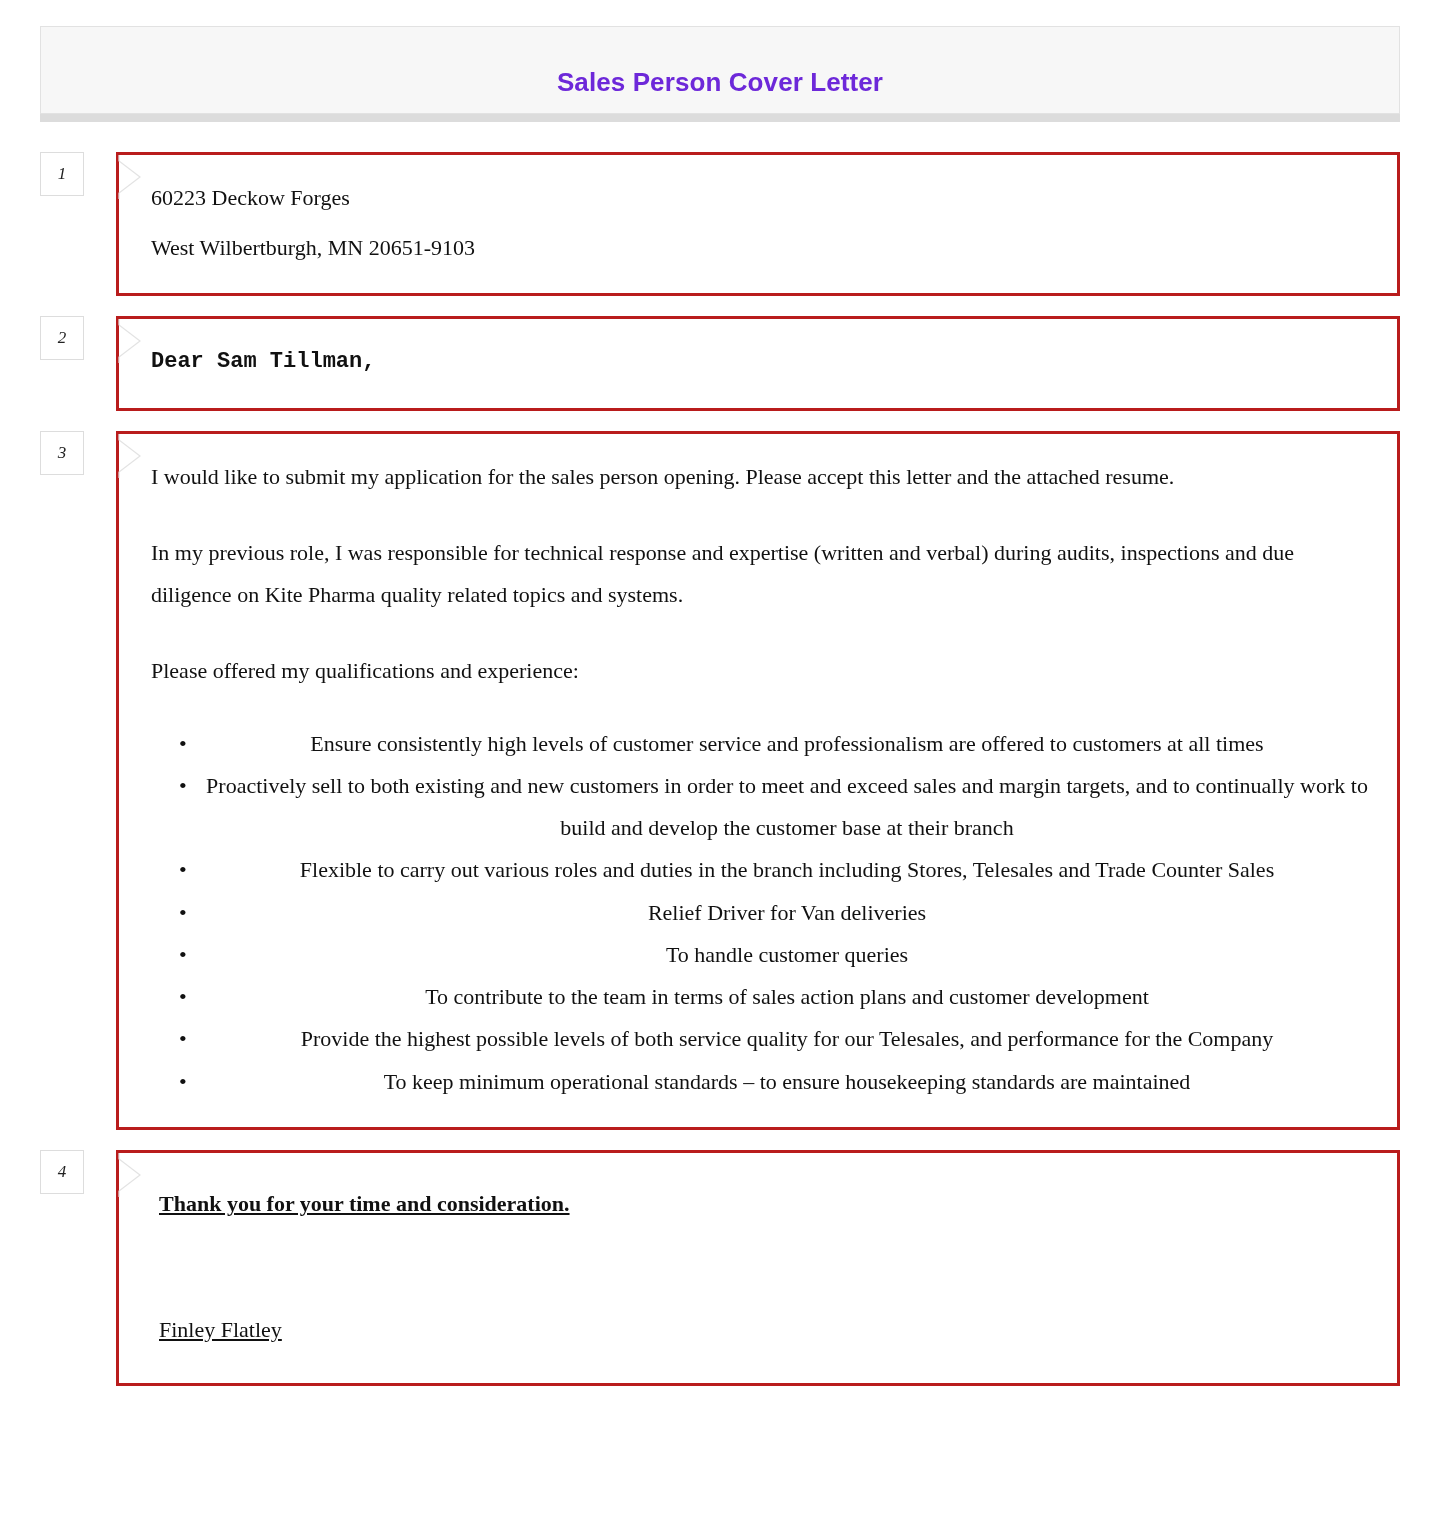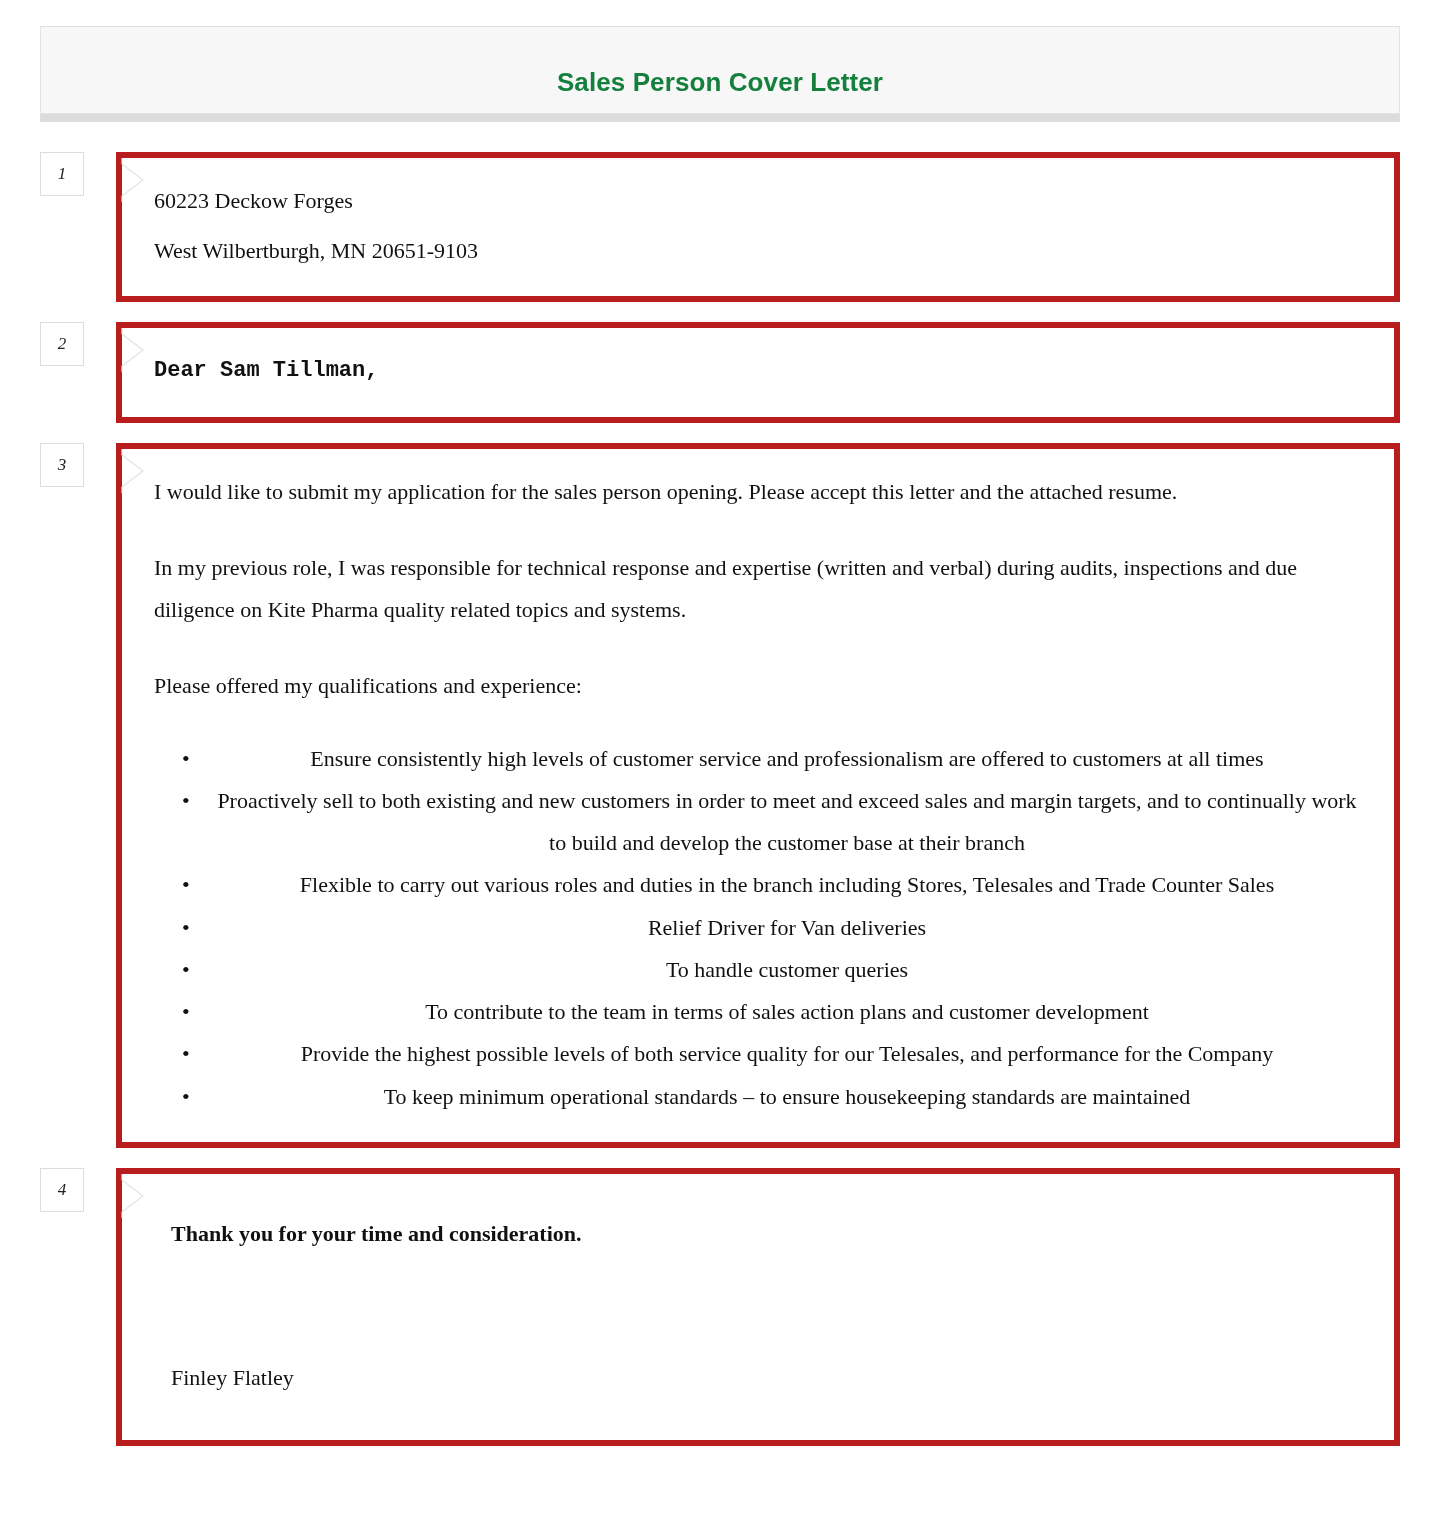--- a/index.html
+++ b/index.html
@@ -33,21 +33,21 @@
     height: 86px;
     display: flex;
     align-items: center;
     justify-content: center;
   }
   .doc-title {
     font-family: "Liberation Sans", sans-serif;
     font-weight: bold;
     font-size: 26px;
     letter-spacing: 0.1px;
-    color: #15803d;
+    color: #6d28d9;
     text-align: center;
     margin-top: 24px;
   }
 
   
   .blocks {
     margin: 30px 40px 0 40px;
   }
   .block {
     position: relative;
@@ -71,21 +71,21 @@
     font-family: "Liberation Serif", serif;
     font-style: italic;
     font-size: 17px;
     color: #222222;
     z-index: 3;
   }
 
   .panel {
     position: relative;
     margin-left: 76px;
-    border: 6px solid #b91c1c;
+    border: 3px solid #b91c1c;
     background: #ffffff;
     box-sizing: border-box;
     padding: 22px 28px 24px 32px;
   }
 
   
   .notch, .notch-fill {
     position: absolute;
     left: -1px;
     top: 0px;
@@ -124,21 +124,21 @@
   .bullets li::before {
     content: "\2022";
     position: absolute;
     left: -24px;
     top: 0;
     font-size: 22px;
     line-height: 1.92;
     color: #111111;
   }
 
-  .signoff-line { margin: 17px; }
+  .signoff-line { margin: 8px; text-decoration: underline; }
   .signoff-gap { height: 34px; }
 </style>
 </head>
 <body>
 
 <div class="page">
 
   <div class="doc-header-wrap">
     <div class="doc-header">
       <div class="doc-title">Sales Person Cover Letter</div>

